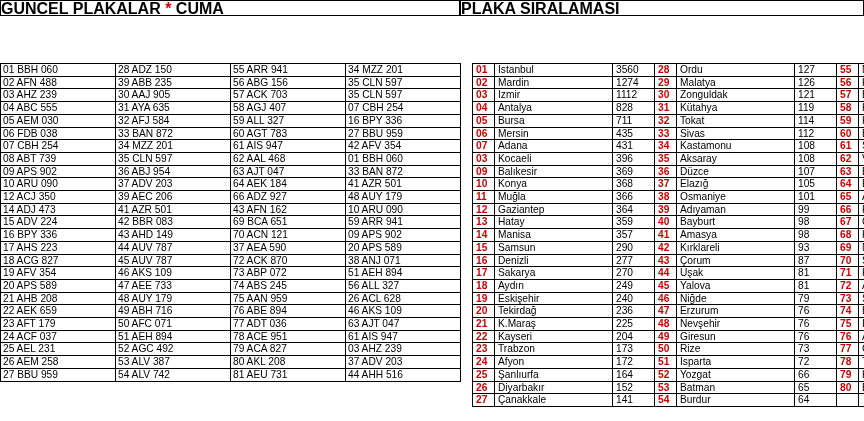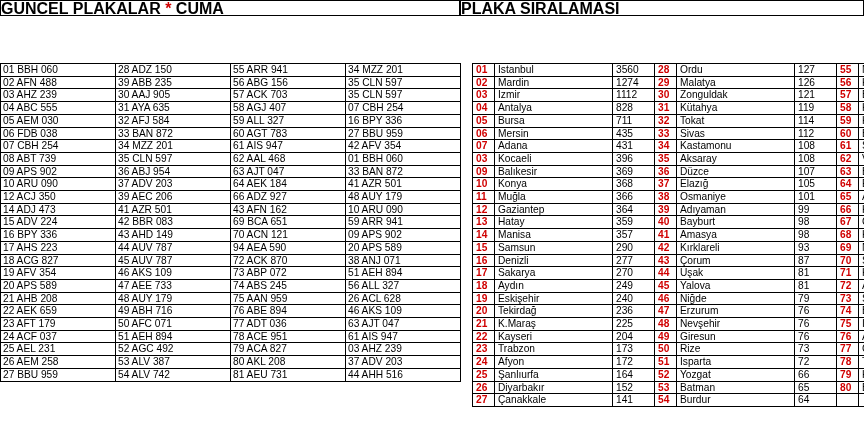--- a/index.html
+++ b/index.html
@@ -138,21 +138,21 @@
             </tr>
             <tr>
               <td class="c">16 BPY  336</td>
               <td class="c">43 AHD  149</td>
               <td class="c">70 ACN  121</td>
               <td class="c">09 APS  902</td>
             </tr>
             <tr>
               <td class="c">17 AHS  223</td>
               <td class="c">44 AUV  787</td>
-              <td class="c">94 AEA  590</td>
+              <td class="c">37 AEA  590</td>
               <td class="c">20 APS  589</td>
             </tr>
             <tr>
               <td class="c">18 ACG  827</td>
               <td class="c">45 AUV  787</td>
               <td class="c">72 ACK  870</td>
               <td class="c">38 ANJ  071</td>
             </tr>
             <tr>
               <td class="c">19 AFV  354</td>

